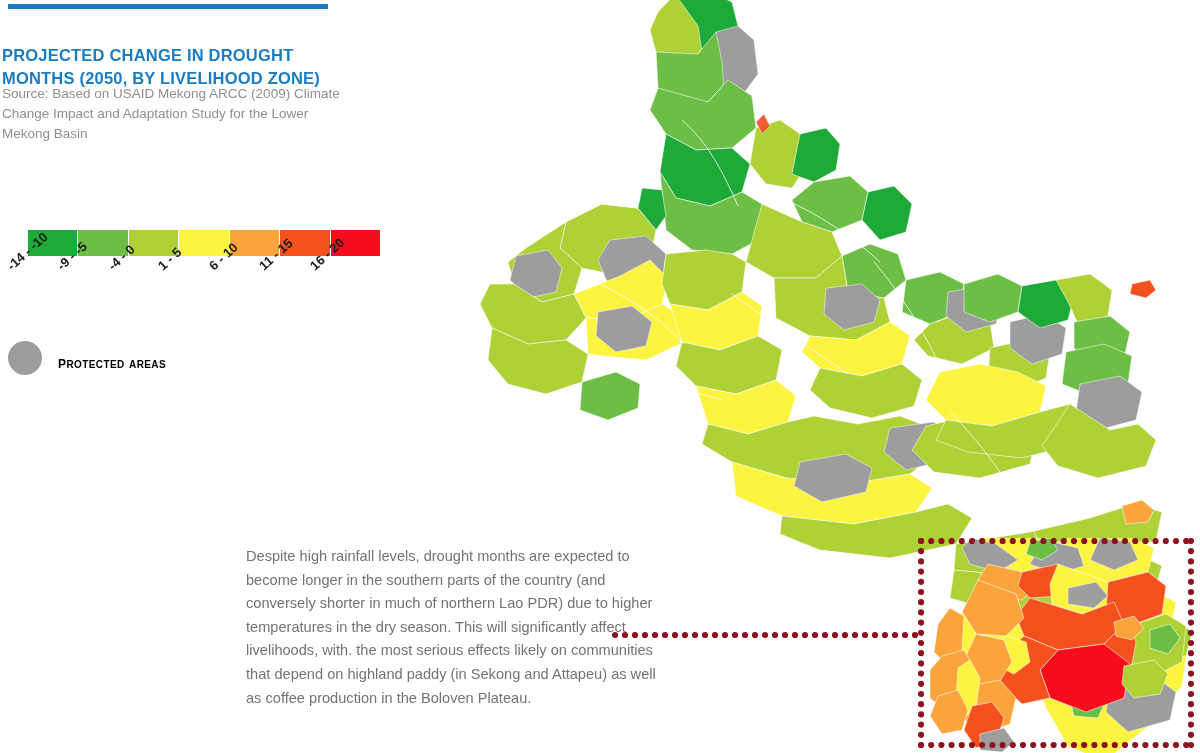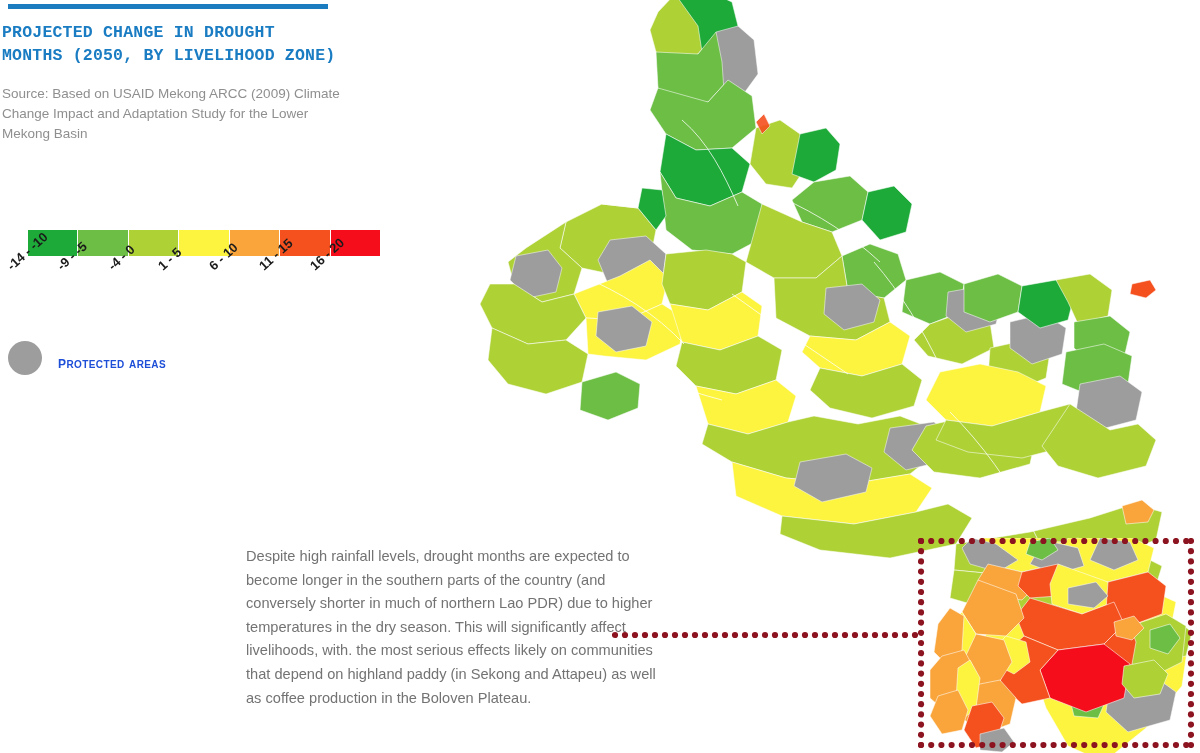--- a/index.html
+++ b/index.html
@@ -5,23 +5,23 @@
   html,body{margin:0;padding:0;}
   body{
     width:1200px;height:753px;background:#ffffff;position:relative;overflow:hidden;
     font-family:"Liberation Sans", sans-serif;
   }
   #stage{position:absolute;left:0;top:0;width:1200px;height:753px;}
 
   
   .rule{position:absolute;left:8px;top:4px;width:320px;height:5px;background:#1b7cc0;}
   .title{
-    position:absolute;left:2px;top:21px;width:340px;
+    position:absolute;left:2px;top:44px;width:340px;
     color:#1a7cc2;font-size:16.5px;font-weight:bold;letter-spacing:.2px;
-    line-height:23px;text-transform:uppercase;font-family:Liberation Mono, monospace;
+    line-height:23px;text-transform:uppercase;
   }
   .source{
     position:absolute;left:2px;top:84px;width:350px;
     color:#8f8f8f;font-size:13.5px;line-height:20px;
   }
 
   
   .legend-title{
     position:absolute;left:2px;top:202px;
     color:#1a1a1a;font-size:15.5px;font-weight:bold;letter-spacing:-.1px;
@@ -35,21 +35,21 @@
     font-size:13px;color:#1a1a1a;font-weight:600;white-space:nowrap;
     transform-origin:left top;
   }
 
   .pa-dot{
     position:absolute;left:8px;top:341px;width:34px;height:34px;border-radius:50%;
     background:#9d9d9d;
   }
   .pa-label{
     position:absolute;left:58px;top:353px;
-    font-size:14.5px;font-weight:bold;color:#1d4ed8;
+    font-size:14.5px;font-weight:bold;color:#000000;
     font-variant:small-caps;text-transform:lowercase;letter-spacing:.4px;
   }
   .pa-label::first-letter{font-size:17px;}
 
   
   .para{
     position:absolute;left:233px;top:545px;width:420px;
     color:#737373;font-size:14.6px;line-height:23.6px;margin-left:13px;
   }
 

